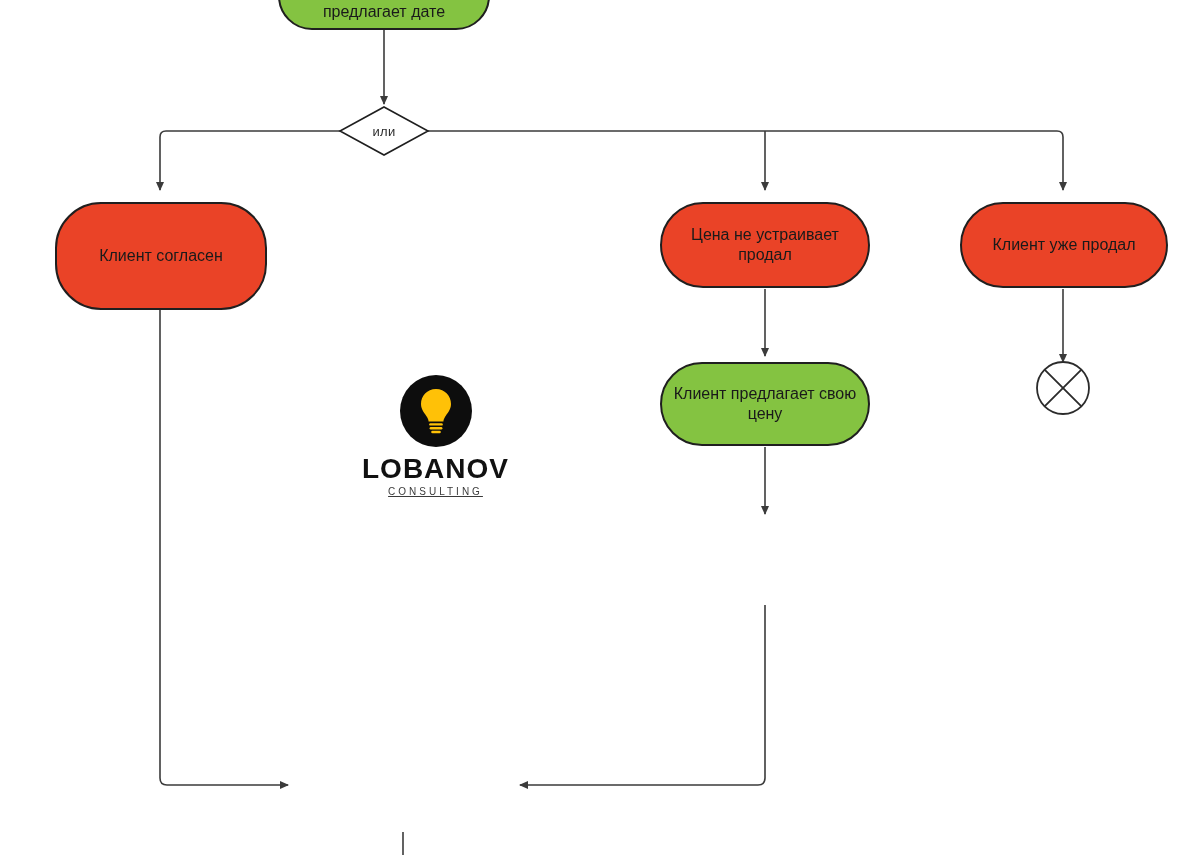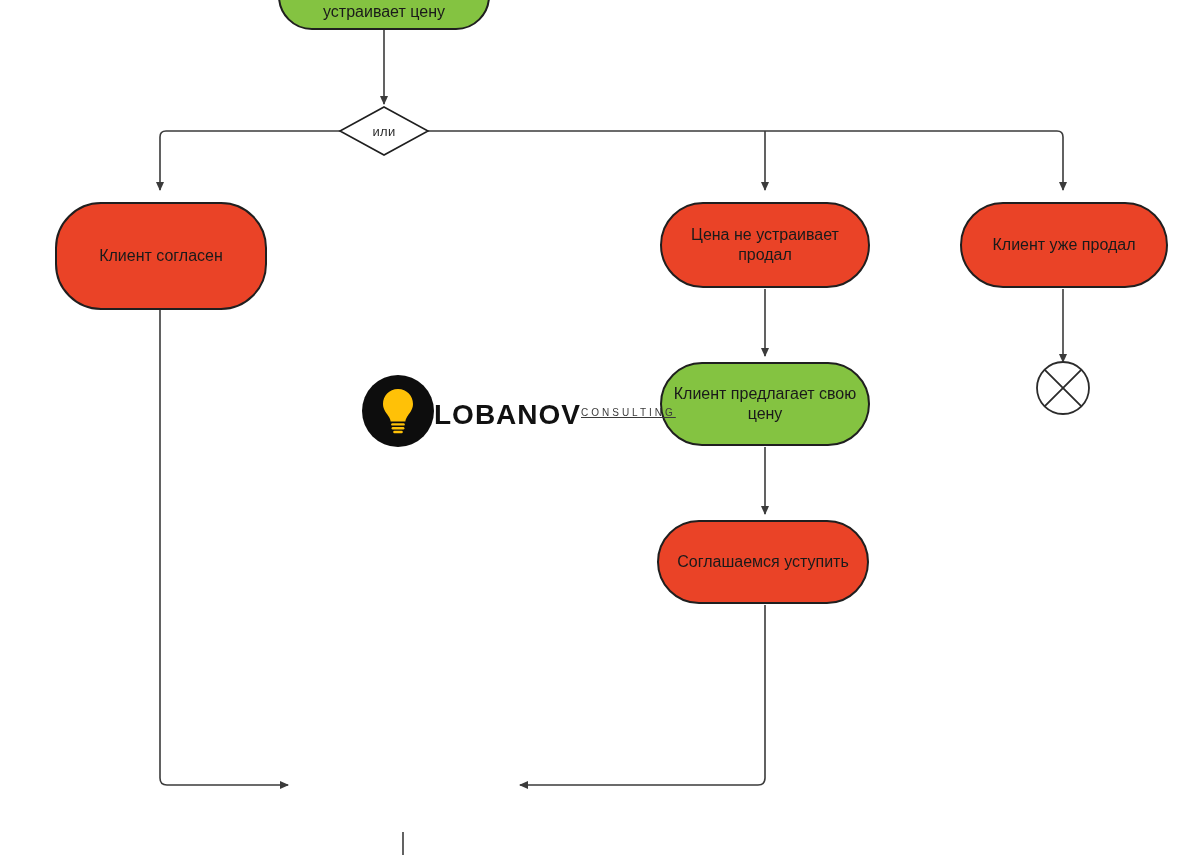--- a/index.html
+++ b/index.html
@@ -58,21 +58,21 @@
 
   .terminator {
     position: absolute;
     z-index: 2;
   }
 
   .logo {
     position: absolute;
     z-index: 3;
     display: flex;
-    flex-direction: row;
+    flex-direction: column;
     align-items: center;
     user-select: none;
   }
   .logo-circle {
     width: 72px; height: 72px;
     border-radius: 50%;
     background: #0d0d0d;
     display: flex;
     align-items: center;
     justify-content: center;
@@ -123,21 +123,21 @@
 
       <path d="M160,289 L160,778 Q160,785 167,785 L288,785" marker-end="url(#arrow)"></path>
 
       <path d="M1063,289 L1063,362" marker-end="url(#arrow)"></path>
 
       <path d="M403,832 L403,855"></path>
     </g>
   </svg>
 
   <div class="node rounded green" style="left:278px; top:-38px; width:212px; height:68px; border-radius:34px; align-items:flex-end; padding-bottom:6px;">
-    <span class="label">устраивает цену</span>
+    <span class="label">предлагает дате</span>
   </div>
 
   <div class="diamond-wrap" style="left:338px; top:105px; width:92px; height:52px;">
     <svg width="92" height="52" viewBox="0 0 92 52">
       <path d="M46,2 L90,26 L46,50 L2,26 Z" fill="#ffffff" stroke="#1f1f1f" stroke-width="1.6"></path>
     </svg>
     <div class="diamond-text">или</div>
   </div>
 
   <div class="node rounded red" style="left:55px; top:202px; width:212px; height:108px;">
@@ -149,23 +149,20 @@
   </div>
 
   <div class="node rounded green" style="left:660px; top:362px; width:210px; height:84px;">
     <span class="label">Клиент предлагает свою цену</span>
   </div>
 
   <div class="node rounded red" style="left:960px; top:202px; width:208px; height:86px;">
     <span class="label">Клиент уже продал</span>
   </div>
 
-  <div class="node rounded red" style="left:657px; top:520px; width:212px; height:84px;">
-    <span class="label">Соглашаемся уступить</span>
-  </div>
 
 
   <div class="terminator" style="left:1035px; top:360px; width:56px; height:56px;">
     <svg width="56" height="56" viewBox="0 0 56 56">
       <circle cx="28" cy="28" r="26" fill="#ffffff" stroke="#2b2b2b" stroke-width="1.8"></circle>
       <path d="M9.6,9.6 L46.4,46.4 M46.4,9.6 L9.6,46.4" stroke="#2b2b2b" stroke-width="1.8" fill="none"></path>
     </svg>
   </div>
 
   <div class="logo" style="left:362px; top:375px;">

